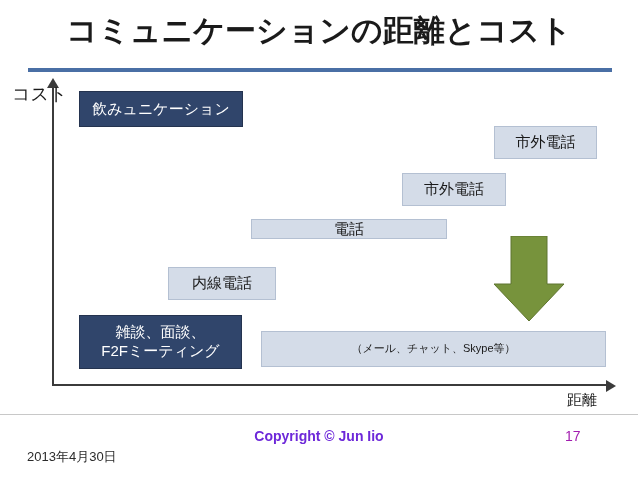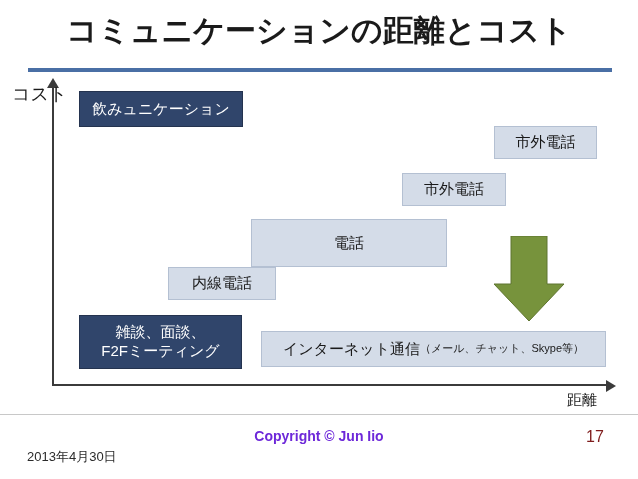--- a/index.html
+++ b/index.html
@@ -148,24 +148,24 @@
     top: 428px;
     width: 638px;
     text-align: center;
     font-size: 14px;
     font-weight: bold;
     color: #6d28d9;
     white-space: nowrap;
   }
   #footer-page {
     position: absolute;
-    left: 586px;
+    left: 565px;
     top: 428px;
-    font-size: 16px;
-    color: #7f1d1d;
+    font-size: 14px;
+    color: #a21caf;
     white-space: nowrap;
   }
 </style>
 </head>
 <body>
 
 <div id="slide">
 
   <div id="title">コミュニケーションの距離とコスト</div>
   <div id="title-rule"></div>
@@ -176,29 +176,29 @@
   <div id="x-arrow"></div>
   <div id="y-label">コスト</div>
   <div id="x-label">距離</div>
 
   <div class="box blue-dark" style="left:79px; top:91px; width:164px; height:36px;">飲みュニケーション</div>
 
   <div class="box blue-light" style="left:494px; top:126px; width:103px; height:33px;">市外電話</div>
 
   <div class="box blue-light" style="left:402px; top:173px; width:104px; height:33px;">市外電話</div>
 
-  <div class="box blue-light" style="left:251px; top:219px; width:196px; height:48px;">電話</div>
+  <div class="box blue-light" style="left:251px; top:219px; width:196px; height:20px;">電話</div>
 
   <div class="box blue-light" style="left:168px; top:267px; width:108px; height:33px;">内線電話</div>
 
   <div class="box blue-dark" style="left:79px; top:315px; width:163px; height:54px;">雑談、面談、
 F2Fミーティング</div>
 
   <div class="box blue-light" style="left:261px; top:331px; width:345px; height:36px;">
-    <span>インターネット通信</span><span class="small-note">（メール、チャット、Skype等）</span>
+    <span class="small-note">（メール、チャット、Skype等）</span>
   </div>
 
   <svg id="green-arrow" viewBox="0 0 72 86">
     <polygon points="18,0 54,0 54,48 71,48 36,85 1,48 18,48" fill="#77933c" stroke="#5f7530" stroke-width="1"></polygon>
   </svg>
 
   <div id="footer-rule"></div>
   <div id="footer-date">2013年4月30日</div>
   <div id="footer-copy">Copyright © Jun Iio</div>
   <div id="footer-page">17</div>

